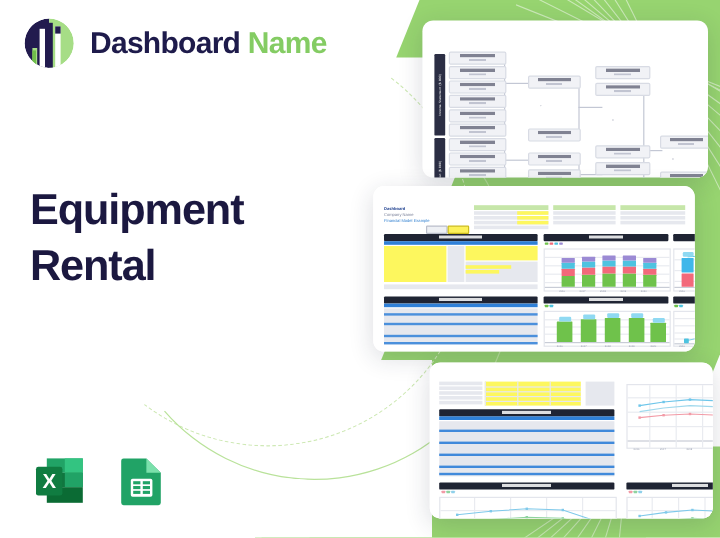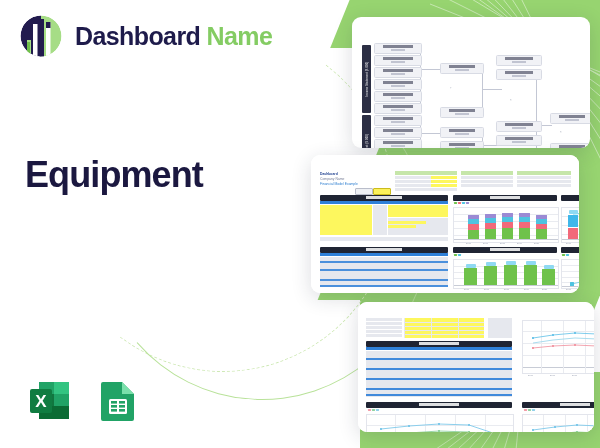--- a/index.html
+++ b/index.html
@@ -203,20 +203,21 @@
         <circle cx="23" cy="23" r="20.5" fill="none" stroke="#ffffff" stroke-width="0"></circle>
       </svg>
     </div>
     <div class="logo-text">
       <span class="t1">Dashboard</span><span>&nbsp;</span><span class="t2">Name</span>
     </div>
   </div>
 
   <div class="headline">
     <div>Equipment</div>
+    <div>Rental</div>
   </div>
 
   <div class="fileicons">
     <div class="xls">
       <svg width="47" height="47" viewBox="0 0 47 47">
         <rect x="13" y="5" width="30" height="12" fill="#21a366"></rect>
         <rect x="28" y="5" width="15" height="12" fill="#33c481"></rect>
         <rect x="13" y="17" width="30" height="12" fill="#107c41"></rect>
         <rect x="28" y="17" width="15" height="12" fill="#21a366"></rect>
         <rect x="13" y="29" width="30" height="13" fill="#0b6b34"></rect>

